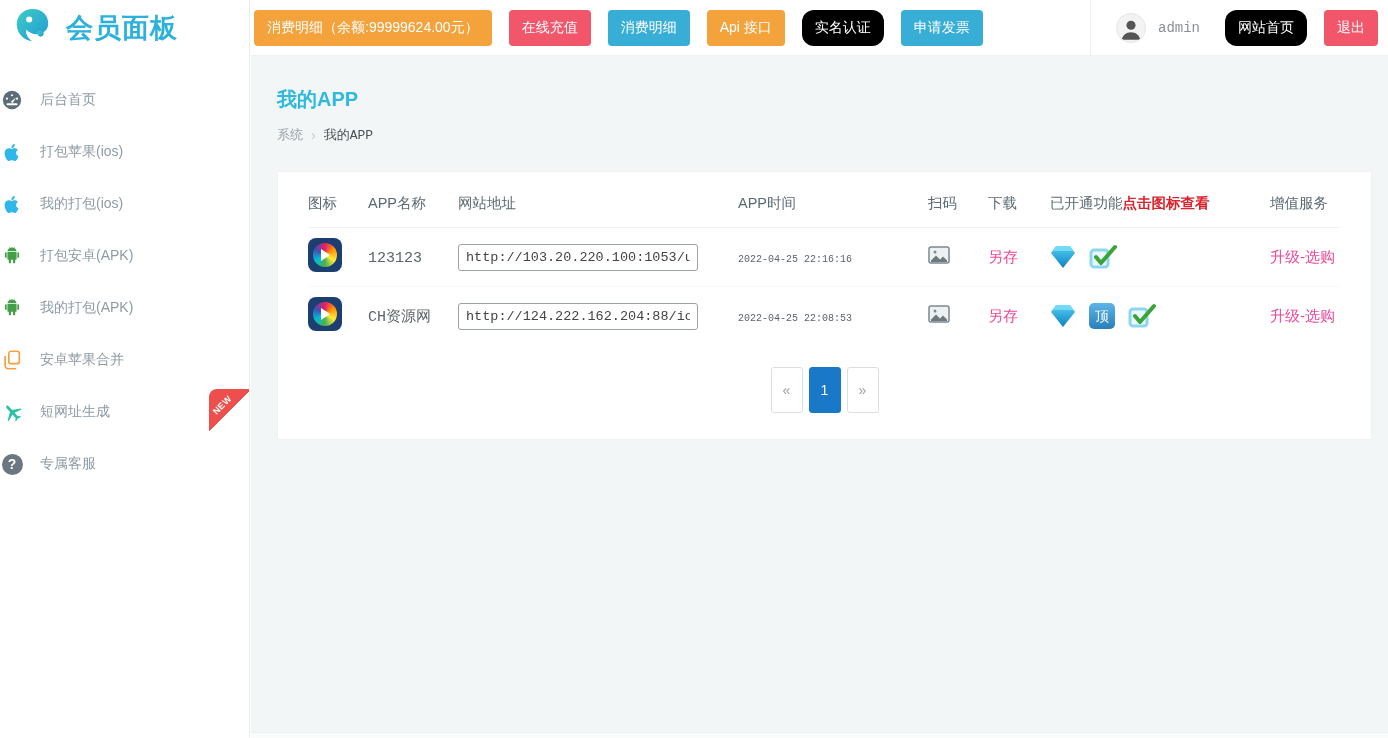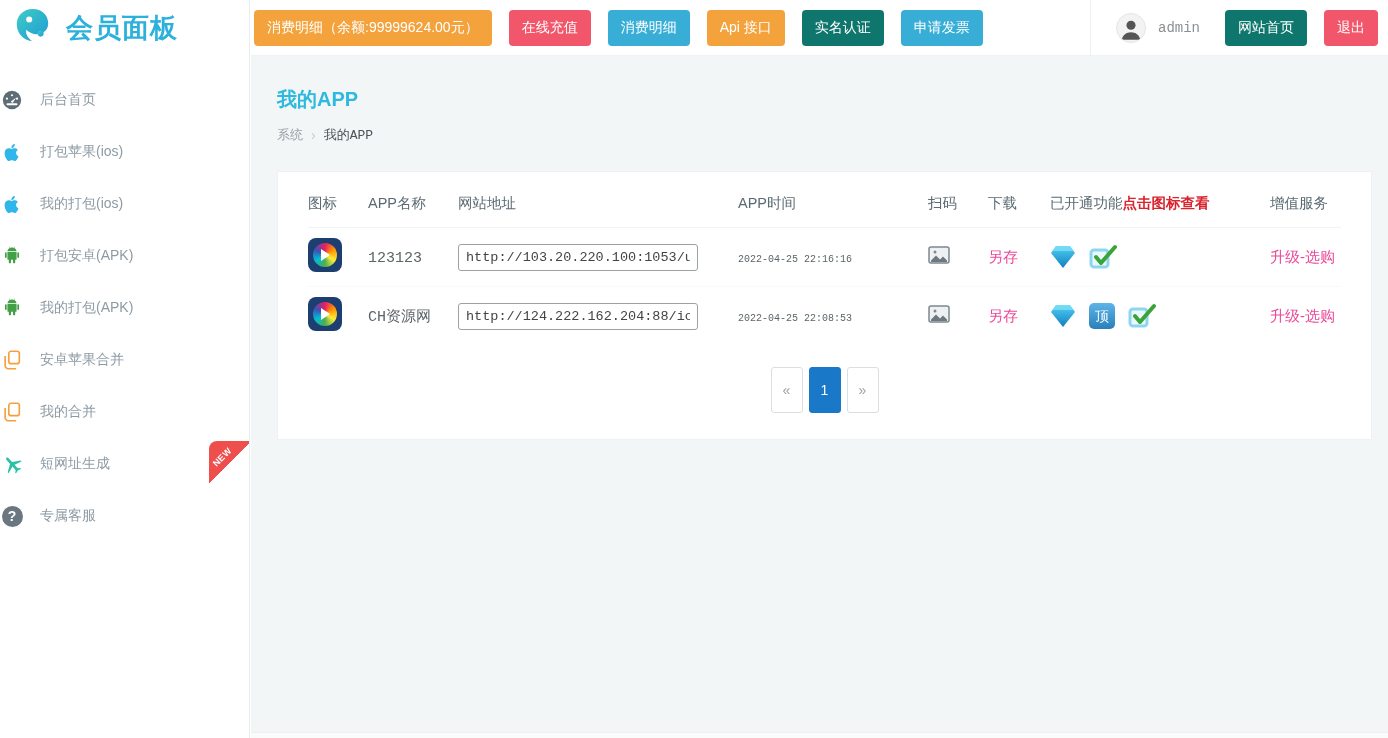--- a/index.html
+++ b/index.html
@@ -30,21 +30,21 @@
   
   .topbar { position:absolute; left:251px; top:0; right:0; height:56px; background:#fff;
     display:flex; align-items:center; padding:0 10px 0 3px; gap:17px;
     border-bottom:1px solid #f0f2f3; }
   .tbtn { border:none; border-radius:4px; color:#fff; font-size:14px;
     padding:9px 13px; cursor:pointer; white-space:nowrap;
     font-family:"Liberation Sans", sans-serif; }
   .tbtn.orange { background:#f3a23c; }
   .tbtn.red    { background:#f2566b; }
   .tbtn.blue   { background:#38aed6; }
-  .tbtn.green  { background:#0f766e; }
+  .tbtn.green  { background:#000000;border-radius:12px; }
   .tb-divider { width:1px; height:56px; background:#eef1f2; margin-left:auto; }
   .userbox { display:flex; align-items:center; gap:12px; padding:0 8px; }
   .avatar { width:30px; height:30px; border-radius:50%; background:#f3f3f3;
     border:1px solid #e5e5e5; display:flex; align-items:flex-end; justify-content:center;
     overflow:hidden; cursor:pointer; }
   .username { font-size:14px; color:#8a8f93; }
 
   
   .main { position:absolute; left:251px; top:56px; right:0; bottom:0;
     background:#f3f6f7; padding:30px 16px 0 26px; }
@@ -177,29 +177,20 @@
     <div class="nav-item">
       <span class="nav-icon">
         <svg width="22" height="22" viewBox="0 0 24 24" fill="none" stroke="#f5a03c" stroke-width="1.8">
           <rect x="8.5" y="2.5" width="11.5" height="13.5" rx="2.5"></rect>
           <path d="M4.5 7.5v10.5a3.5 3.5 0 0 0 3.5 3.5h8.5"></path>
         </svg>
       </span>
       <span class="nav-label">安卓苹果合并</span>
     </div>
 
-    <div class="nav-item">
-      <span class="nav-icon">
-        <svg width="22" height="22" viewBox="0 0 24 24" fill="none" stroke="#f5a03c" stroke-width="1.8">
-          <rect x="8.5" y="2.5" width="11.5" height="13.5" rx="2.5"></rect>
-          <path d="M4.5 7.5v10.5a3.5 3.5 0 0 0 3.5 3.5h8.5"></path>
-        </svg>
-      </span>
-      <span class="nav-label">我的合并</span>
-    </div>
 
     <div class="nav-item">
       <span class="nav-icon">
         <svg width="22" height="22" viewBox="0 0 24 24" fill="#2bc1a7" class="plane-glyph">
           <path d="M21.5 15.5l-8-5V4.8C13.5 3.8 12.8 3 12 3s-1.5.8-1.5 1.8v5.7l-8 5V17l8-2.5v5.2l-2.2 1.6v1.2l3.7-1 3.7 1v-1.2l-2.2-1.6v-5.2l8 2.5z"></path>
         </svg>
       </span>
       <span class="nav-label">短网址生成</span>
       <span class="ribbon">
         <span>NEW</span>

